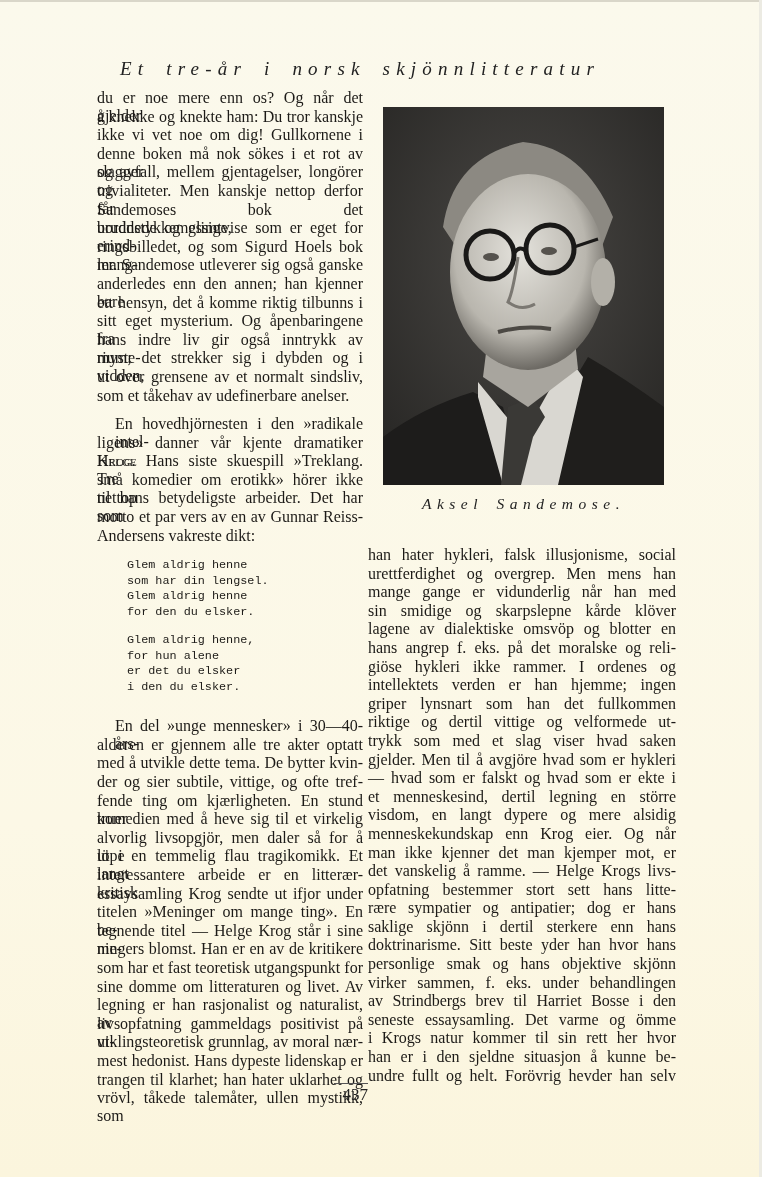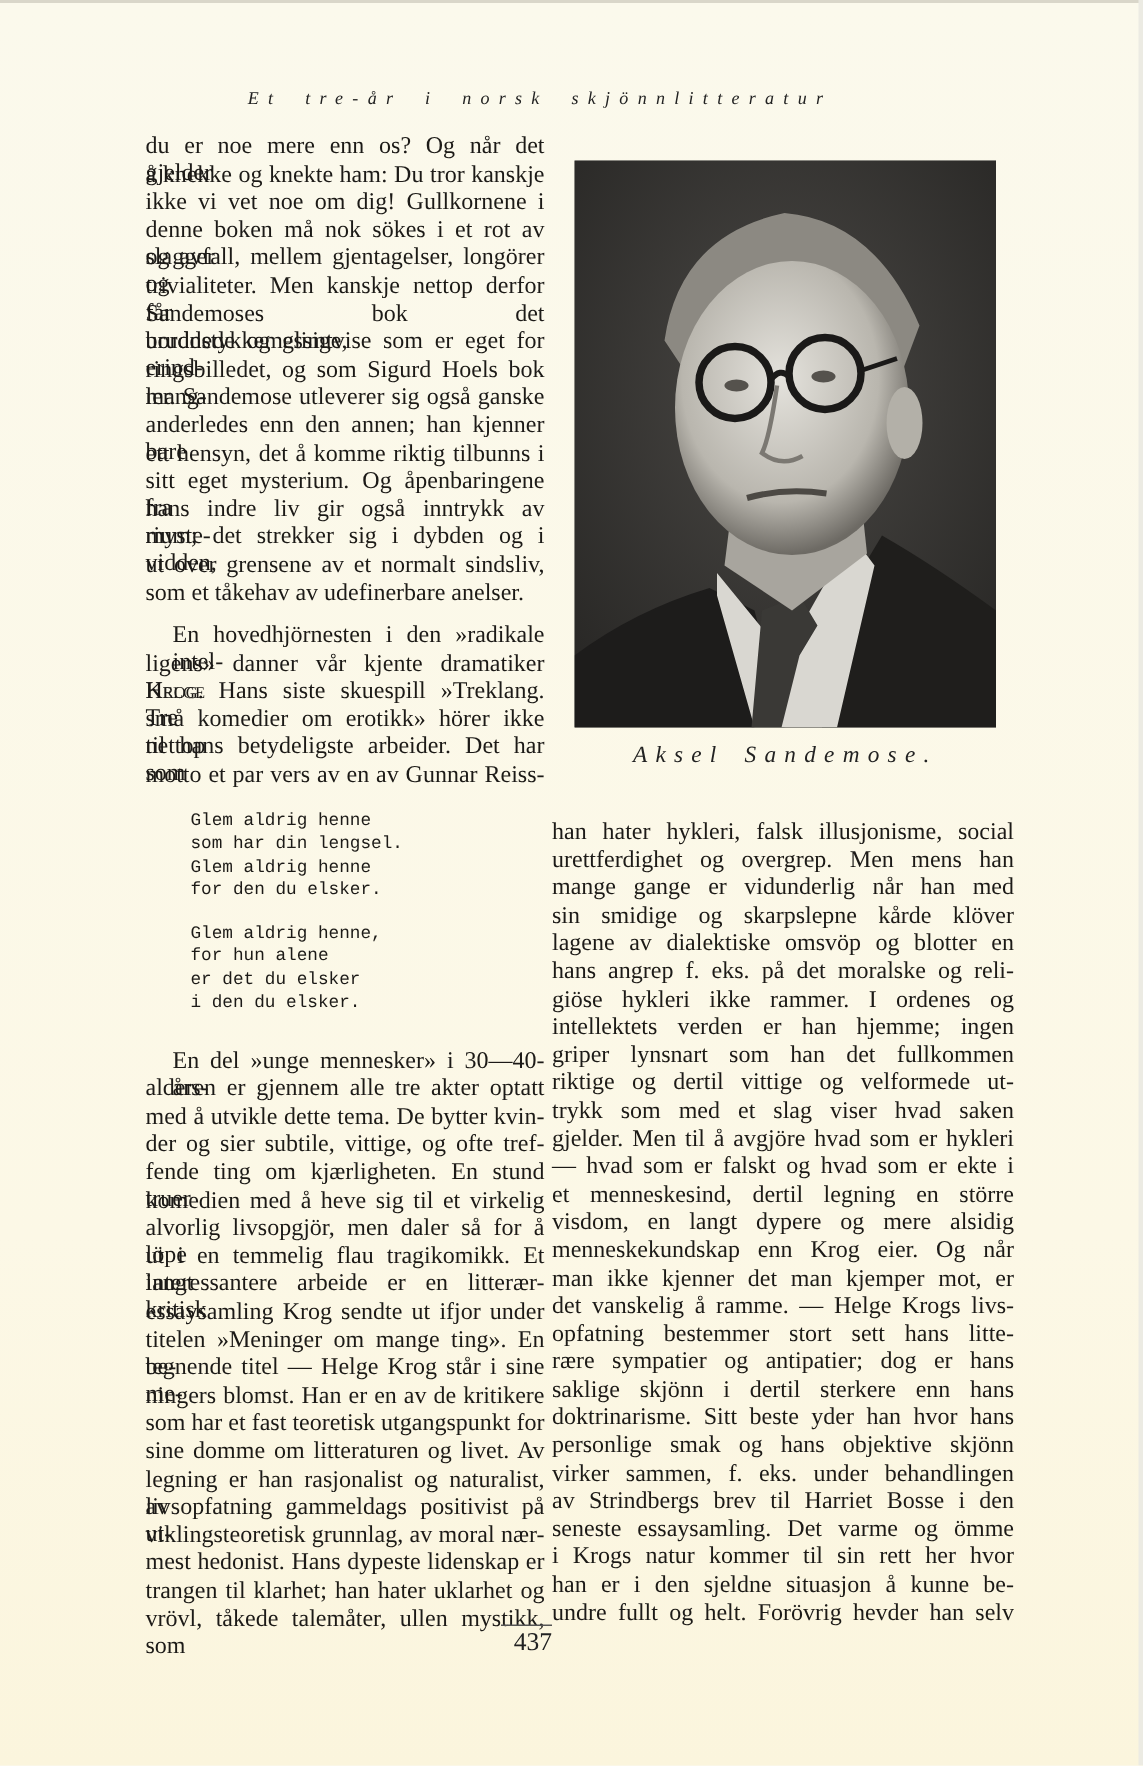--- a/index.html
+++ b/index.html
@@ -11,21 +11,21 @@
     position:relative;
   }
   .page {
     position:absolute; left:0; top:0; width:762px; height:1177px;
     background:linear-gradient(180deg,#fbf9ec 0%,#fcf8e6 70%,#fbf5dd 100%);
   }
   .top-edge { position:absolute; left:0; top:0; width:762px; height:2px; background:#d9d6c9; }
   .right-edge { position:absolute; right:0; top:0; width:3px; height:1177px; background:#ecebe3; }
   .running-head {
     position:absolute; left:100px; top:58px; width:520px; text-align:center;
-    font-style:italic; font-size:12px; letter-spacing:6.2px; word-spacing:6px;
+    font-style:italic; font-size:19px; letter-spacing:6.2px; word-spacing:6px;
     color:#222;
   }
   .col-left { position:absolute; left:97px; top:89px; width:266px; }
   .col-right { position:absolute; left:368px; top:546px; width:308px; }
   .ln { display:block; height:18.6px; text-align:justify; text-align-last:justify; }
   .ln.last { text-align-last:left; }
   .para-gap { height:10px; }
   .sc { font-variant:small-caps; }
   .poem { margin:13px 0 0 30px; font-size:11.8px; line-height:15.5px; }
   .poem .pl { display:block; white-space:nowrap;font-family:Liberation Mono, monospace; }
@@ -73,20 +73,21 @@
 
     <div class="para-gap"></div>
 
     <div>
       <span class="ln" style="padding-left:18px;">En hovedhjörnesten i den »radikale intel-</span>
       <span class="ln"><span>ligens» danner vår kjente dramatiker </span><span class="sc">Helge</span></span>
       <span class="ln"><span class="sc">Krog</span><span>. Hans siste skuespill »Treklang. Tre</span></span>
       <span class="ln">små komedier om erotikk» hörer ikke nettop</span>
       <span class="ln">til hans betydeligste arbeider. Det har som</span>
       <span class="ln">motto et par vers av en av Gunnar Reiss-</span>
+      <span class="ln last">Andersens vakreste dikt:</span>
     </div>
 
     <div class="poem">
       <span class="pl">Glem aldrig henne</span>
       <span class="pl">som har din lengsel.</span>
       <span class="pl">Glem aldrig henne</span>
       <span class="pl">for den du elsker.</span>
       <div class="stanza-gap"></div>
       <span class="pl">Glem aldrig henne,</span>
       <span class="pl">for hun alene</span>

